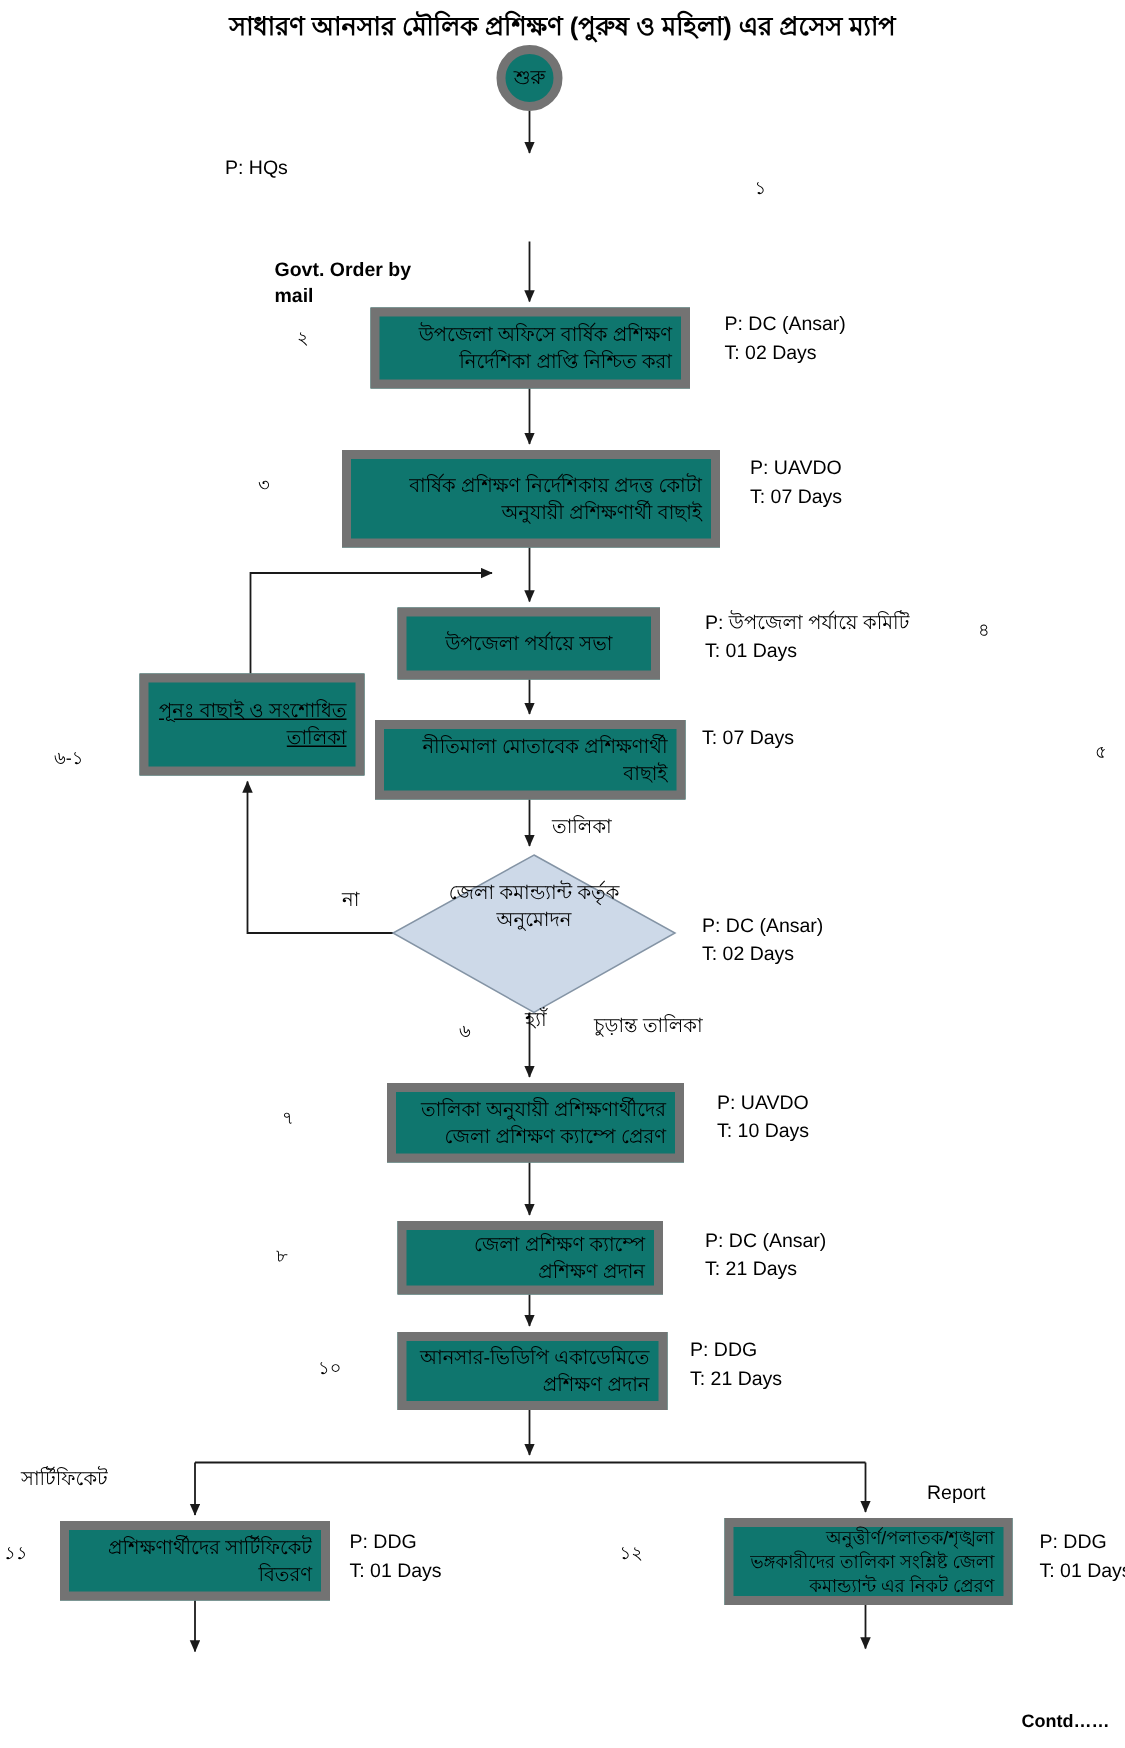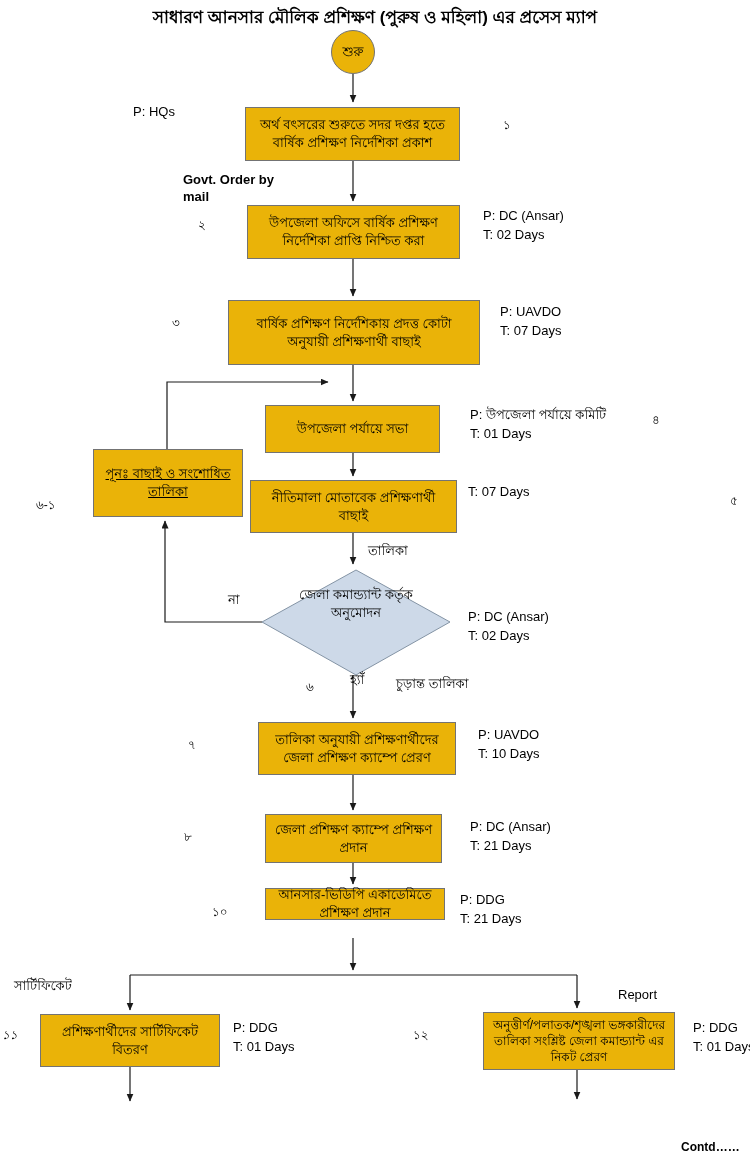--- a/index.html
+++ b/index.html
@@ -1,33 +1,33 @@
 <!DOCTYPE html>
 <html><head>
 <meta charset="utf-8">
 <style>
   html,body{margin:0;padding:0;background:#fff;}
   #canvas{position:relative;width:750px;height:1165px;background:#fff;
           font-family:"Liberation Sans", sans-serif;color:#000;overflow:hidden;}
   #wires{position:absolute;left:0;top:0;pointer-events:none;}
   .title{position:absolute;left:0;right:0;top:4px;text-align:center;
          font-size:17px;font-weight:bold;}
-  .node{position:absolute;background:#eab308;border:1px solid #737373;
+  .node{position:absolute;background:#0f766e;border:6px solid #737373;
         box-sizing:border-box;display:flex;align-items:center;justify-content:center;
-        text-align:center;font-size:13px;line-height:1.35;padding:2px 6px;}
+        text-align:right;font-size:13px;line-height:1.35;padding:2px 6px;}
   .start{left:331px;top:30px;width:44px;height:44px;border-radius:50%;}
   #box1{left:245px;top:107px;width:215px;height:54px;}
   #box2{left:247px;top:205px;width:213px;height:54px;}
   #box3{left:228px;top:300px;width:252px;height:65px;}
   #box4{left:265px;top:405px;width:175px;height:48px;}
   #box61{left:93px;top:449px;width:150px;height:68px;text-decoration:underline;}
   #box5{left:250px;top:480px;width:207px;height:53px;}
   #box7{left:258px;top:722px;width:198px;height:53px;}
   #box8{left:265px;top:814px;width:177px;height:49px;}
-  #box10{left:265px;top:888px;width:180px;height:32px;}
+  #box10{left:265px;top:888px;width:180px;height:52px;}
   #box11{left:40px;top:1014px;width:180px;height:53px;}
   #box12{left:483px;top:1012px;width:192px;height:58px;font-size:12px;}
   .dtext{position:absolute;left:294px;top:586px;width:124px;text-align:center;
          font-size:13px;line-height:1.4;}
   .lbl{position:absolute;font-size:13px;line-height:1.3;white-space:nowrap;}
   .pt{position:absolute;font-size:13px;line-height:1.45;white-space:nowrap;}
   .num{position:absolute;font-size:12px;}
   .bold{font-weight:bold;}
   .wrap{white-space:normal;width:95px;}
 </style>
@@ -61,22 +61,21 @@
       <line x1="130" y1="1067" x2="130" y2="1101" marker-end="url(#arr)"></line>
       <line x1="577" y1="1070" x2="577" y2="1099" marker-end="url(#arr)"></line>
     </g>
     <polygon points="356,570 450,622 356,675 262,622" fill="#cdd9e8" stroke="#8494a5" stroke-width="1"></polygon>
   </svg>
 
   <div class="title">সাধারণ আনসার মৌলিক প্রশিক্ষণ (পুরুষ ও মহিলা) এর প্রসেস ম্যাপ</div>
 
   <div class="node start">শুরু</div>
 
-  <div class="node" id="box1">অর্থ বৎসরের শুরুতে সদর দপ্তর হতে বার্ষিক প্রশিক্ষণ নির্দেশিকা প্রকাশ</div>
-  <div class="lbl" style="left:133px;top:104px;">P: HQs</div>
+  <div class="lbl" style="left:150px;top:104px;">P: HQs</div>
   <div class="num" style="left:503px;top:116px;">১</div>
   <div class="lbl bold wrap" style="left:183px;top:172px;">Govt. Order by mail</div>
 
   <div class="node" id="box2">উপজেলা অফিসে বার্ষিক প্রশিক্ষণ নির্দেশিকা প্রাপ্তি নিশ্চিত করা</div>
   <div class="num" style="left:198px;top:216px;">২</div>
   <div class="pt" style="left:483px;top:207px;">
     <div>P: DC (Ansar)</div>
     <div>T: 02 Days</div>
   </div>
 

